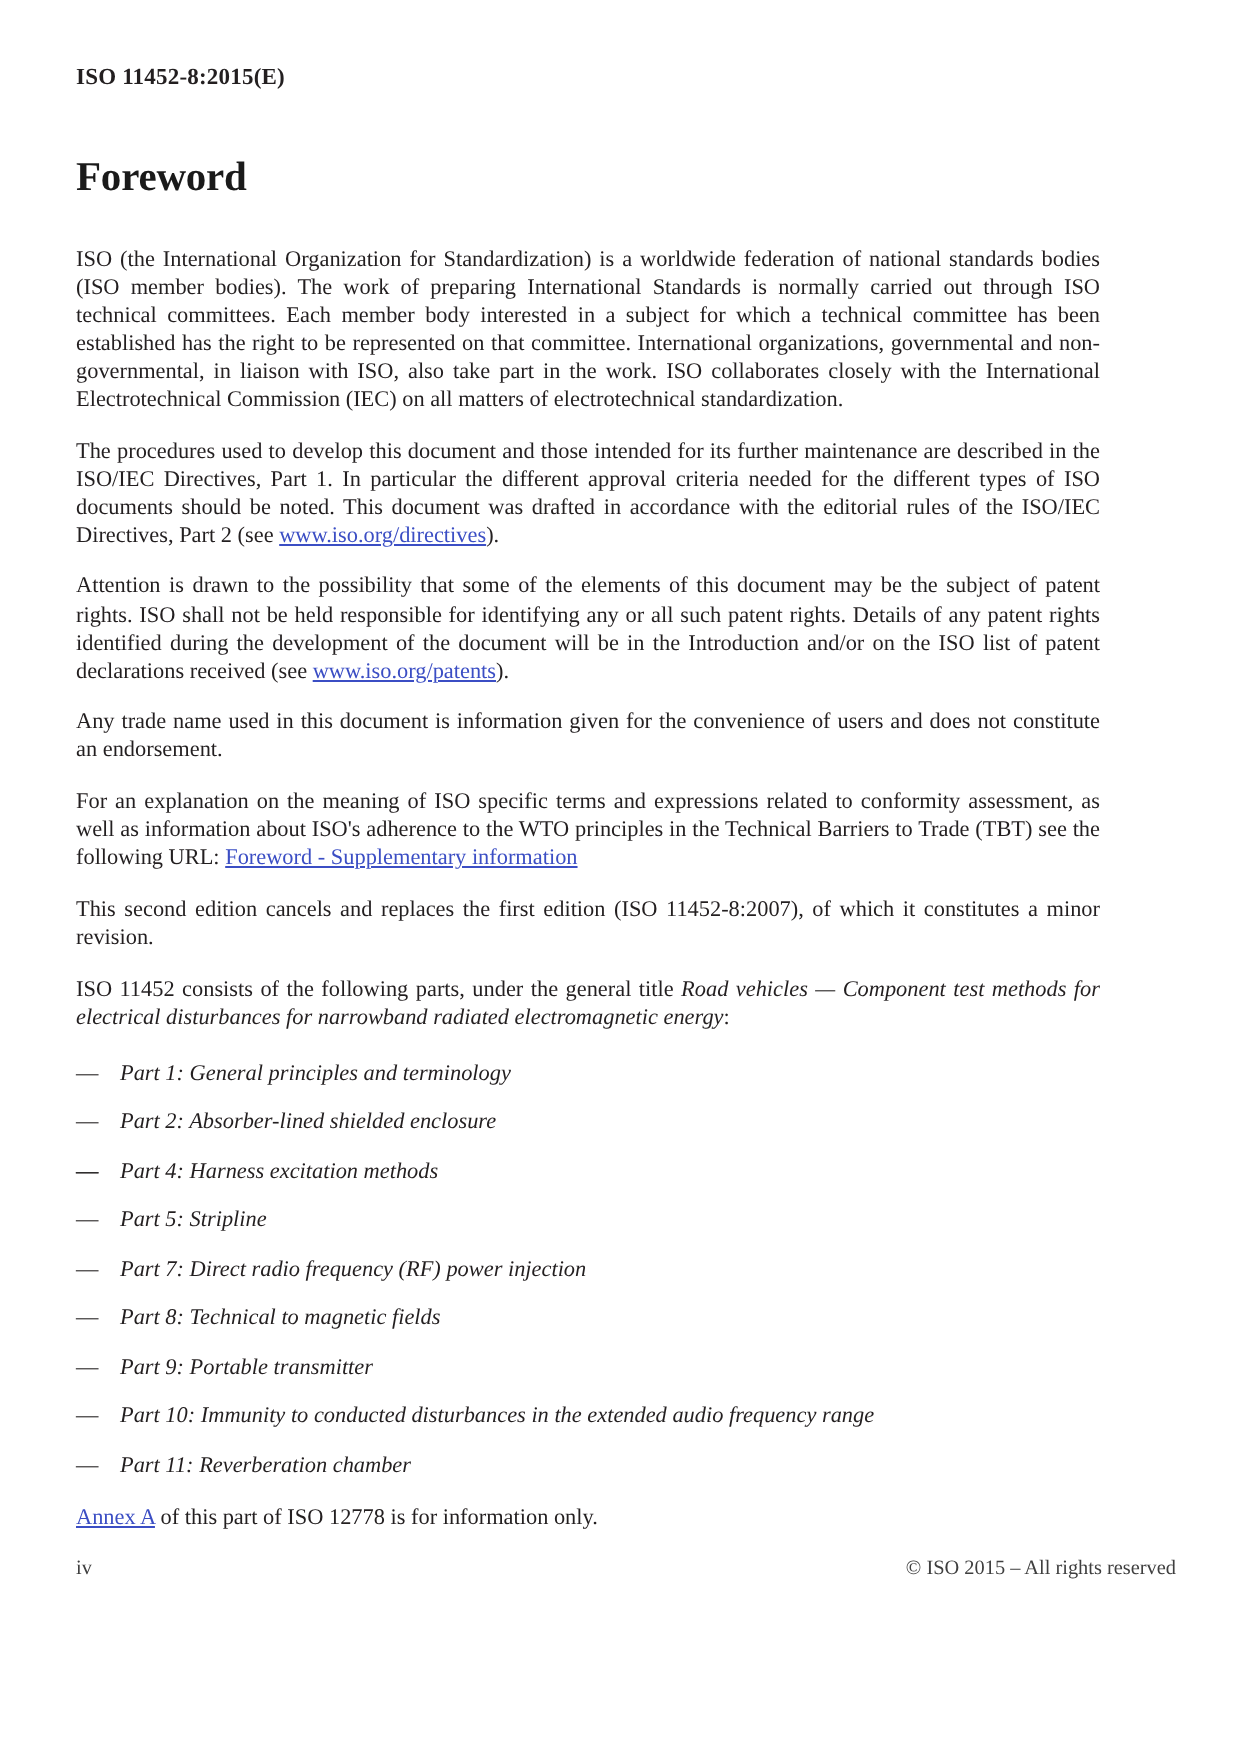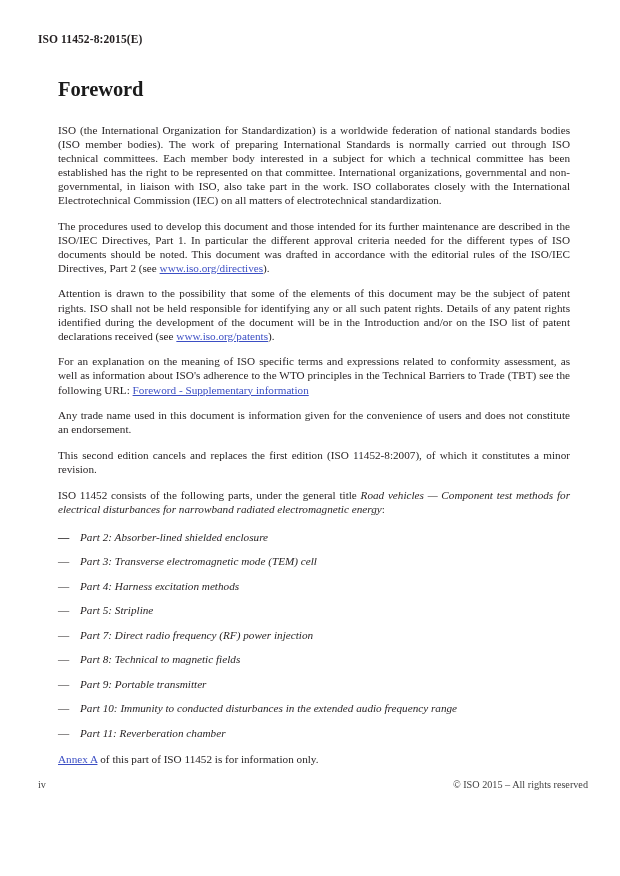--- a/index.html
+++ b/index.html
@@ -31,21 +31,20 @@
     font-size: 11.5px;
     font-weight: bold;
     letter-spacing: 0.1px;
     color: #231f20;
   }
   .content {
     position: absolute;
     left: 38px;
     top: 78px;
     width: 512px;
-    margin-left: 20px;
   }
   h1.title {
     font-size: 20.5px;
     font-weight: bold;
     margin: 0 0 22px 0;
     letter-spacing: -0.1px;
     color: #1a1a1a;
     line-height: 1.1;
   }
   p.para {
@@ -121,43 +120,43 @@
   <div class="content">
 
     <h1 class="title">Foreword</h1>
 
     <p class="para">ISO (the International Organization for Standardization) is a worldwide federation of national standards bodies (ISO member bodies). The work of preparing International Standards is normally carried out through ISO technical committees. Each member body interested in a subject for which a technical committee has been established has the right to be represented on that committee. International organizations, governmental and non-governmental, in liaison with ISO, also take part in the work. ISO collaborates closely with the International Electrotechnical Commission (IEC) on all matters of electrotechnical standardization.</p>
 
     <p class="para"><span>The procedures used to develop this document and those intended for its further maintenance are described in the ISO/IEC Directives, Part 1. In particular the different approval criteria needed for the different types of ISO documents should be noted. This document was drafted in accordance with the editorial rules of the ISO/IEC Directives, Part 2 (see </span><a class="link">www.iso.org/directives</a><span>).</span></p>
 
     <p class="para"><span>Attention is drawn to the possibility that some of the elements of this document may be the subject of patent rights. ISO shall not be held responsible for identifying any or all such patent rights. Details of any patent rights identified during the development of the document will be in the Introduction and/or on the ISO list of patent declarations received (see </span><a class="link">www.iso.org/patents</a><span>).</span></p>
 
+    <p class="para">Any trade name used in this document is information given for the convenience of users and does not constitute an endorsement.</p>
+
     <p class="para"><span>For an explanation on the meaning of ISO specific terms and expressions related to conformity assessment, as well as information about ISO's adherence to the WTO principles in the Technical Barriers to Trade (TBT) see the following URL: </span><a class="link">Foreword - Supplementary information</a></p>
-
-    <p class="para">Any trade name used in this document is information given for the convenience of users and does not constitute an endorsement.</p>
 
 
     <p class="para">This second edition cancels and replaces the first edition (ISO 11452-8:2007), of which it constitutes a minor revision.</p>
 
     <p class="para"><span>ISO 11452 consists of the following parts, under the general title </span><span class="ital">Road vehicles — Component test methods for electrical disturbances for narrowband radiated electromagnetic energy</span><span>:</span></p>
 
     <ul class="parts">
+      <li><span class="dash">—</span><span>Part 1: General principles and terminology</span></li>
+      <li><span class="dash">—</span><span>Part 2: Absorber-lined shielded enclosure</span></li>
       <li><span class="dash">—</span></li>
-      <li><span class="dash">—</span><span>Part 2: Absorber-lined shielded enclosure</span></li>
-      <li><span class="dash">—</span><span>Part 3: Transverse electromagnetic mode (TEM) cell</span></li>
       <li><span class="dash">—</span><span>Part 4: Harness excitation methods</span></li>
       <li><span class="dash">—</span><span>Part 5: Stripline</span></li>
       <li><span class="dash">—</span><span>Part 7: Direct radio frequency (RF) power injection</span></li>
       <li><span class="dash">—</span><span>Part 8: Technical to magnetic fields</span></li>
       <li><span class="dash">—</span><span>Part 9: Portable transmitter</span></li>
       <li><span class="dash">—</span><span>Part 10: Immunity to conducted disturbances in the extended audio frequency range</span></li>
       <li><span class="dash">—</span><span>Part 11: Reverberation chamber</span></li>
     </ul>
 
-    <p class="annex"><a class="link">Annex A</a><span> of this part of ISO 11452 is for information only.</span></p>
+    <p class="annex"><a class="link">Annex A</a><span> of this part of ISO 12778 is for information only.</span></p>
 
   </div>
 
   <div class="footer">
     <span class="pg">iv</span>
     <span class="cr">© ISO 2015 – All rights reserved</span>
   </div>
 
 </div>
 

